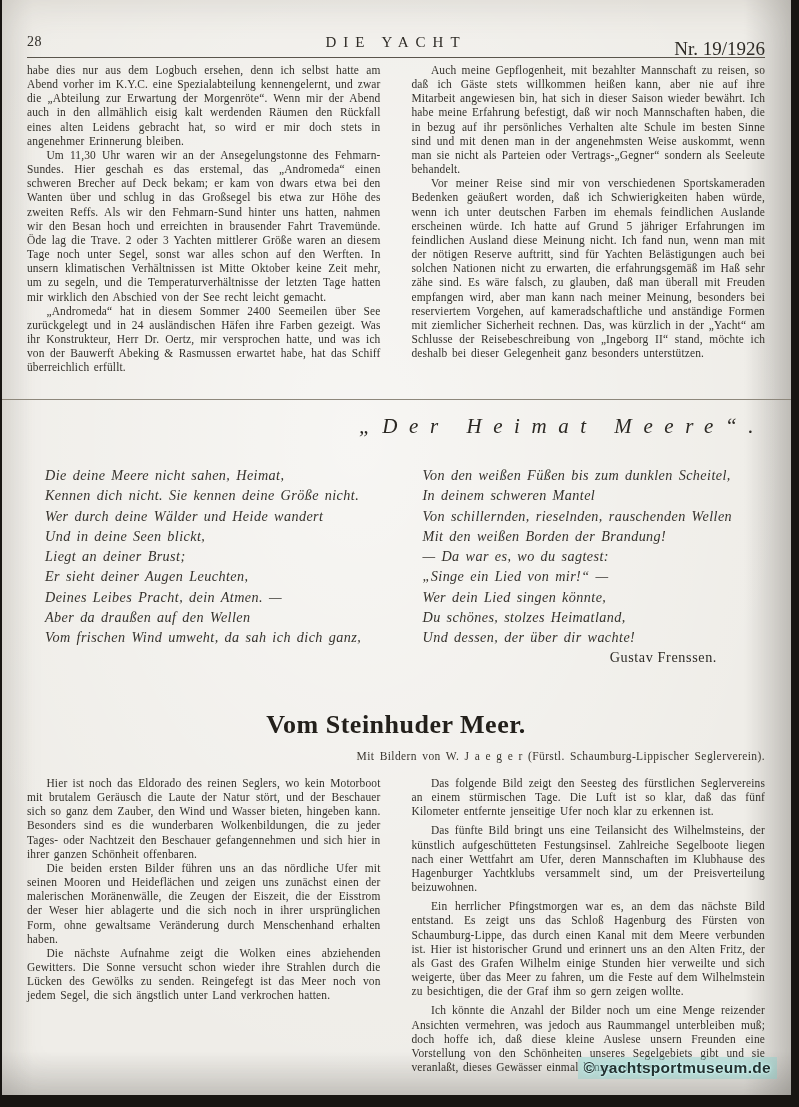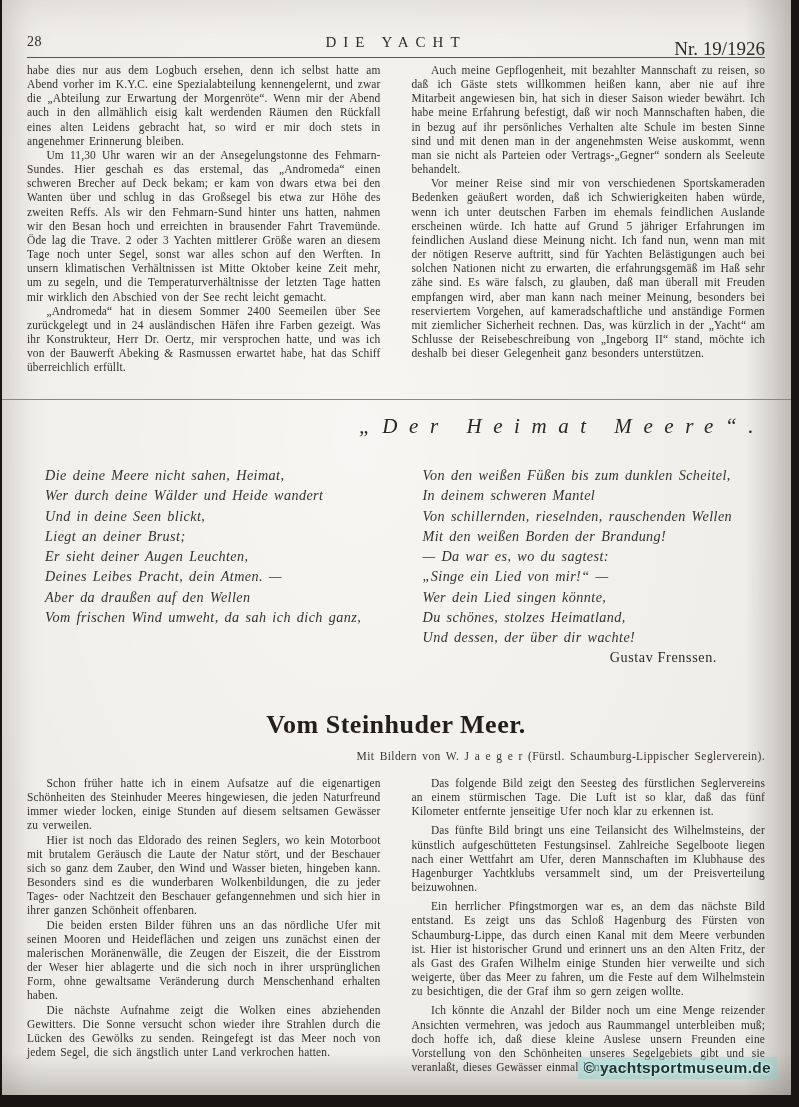--- a/index.html
+++ b/index.html
@@ -88,20 +88,21 @@
       </div>
   </div>
 
   <div class="section-divider"></div>
 
   <div class="poem">
     <h2 class="poem-title">„Der Heimat Meere“.</h2>
     <div class="poem-cols">
       <div class="poem-col">
           <p class="poem-line">Die deine Meere nicht sahen, Heimat,</p>
+          <p class="poem-line">Kennen dich nicht. Sie kennen deine Größe nicht.</p>
           <p class="poem-line">Wer durch deine Wälder und Heide wandert</p>
           <p class="poem-line">Und in deine Seen blickt,</p>
           <p class="poem-line">Liegt an deiner Brust;</p>
           <p class="poem-line">Er sieht deiner Augen Leuchten,</p>
           <p class="poem-line">Deines Leibes Pracht, dein Atmen. —</p>
           <p class="poem-line">Aber da draußen auf den Wellen</p>
           <p class="poem-line">Vom frischen Wind umweht, da sah ich dich ganz,</p>
         </div>
       <div class="poem-col">
         <div>
@@ -118,21 +119,20 @@
         <div class="poem-author">Gustav Frenssen.</div>
       </div>
     </div>
   </div>
 
   <div class="article">
     <h1 class="article-title">Vom Steinhuder Meer.</h1>
     <p class="article-subtitle">Mit Bildern von W. J a e g e r (Fürstl. Schaumburg-Lippischer Seglerverein).</p>
     <div class="cols">
       <div class="col">
-          <p>Schon früher hatte ich in einem Aufsatze auf die eigenartigen Schönheiten des Steinhuder Meeres hingewiesen, die jeden Naturfreund immer wieder locken, einige Stunden auf diesem seltsamen Gewässer zu verweilen.</p>
           <p>Hier ist noch das Eldorado des reinen Seglers, wo kein Motorboot mit brutalem Geräusch die Laute der Natur stört, und der Beschauer sich so ganz dem Zauber, den Wind und Wasser bieten, hingeben kann.  Besonders sind es die wunderbaren Wolkenbildungen, die zu jeder Tages- oder Nachtzeit den Beschauer gefangennehmen und sich hier in ihrer ganzen Schönheit offenbaren.</p>
           <p>Die beiden ersten Bilder führen uns an das nördliche Ufer mit seinen Mooren und Heideflächen und zeigen uns zunächst einen der malerischen Moränenwälle, die Zeugen der Eiszeit, die der Eisstrom der Weser hier ablagerte und die sich noch in ihrer ursprünglichen Form, ohne gewaltsame Veränderung durch Menschenhand erhalten haben.</p>
           <p>Die nächste Aufnahme zeigt die Wolken eines abziehenden Gewitters.  Die Sonne versucht schon wieder ihre Strahlen durch die Lücken des Gewölks zu senden.  Reingefegt ist das Meer noch von jedem Segel, die sich ängstlich unter Land verkrochen hatten.</p>
         </div>
       <div class="col gapped">
           <p>Das folgende Bild zeigt den Seesteg des fürstlichen Seglervereins an einem stürmischen Tage.  Die Luft ist so klar, daß das fünf Kilometer entfernte jenseitige Ufer noch klar zu erkennen ist.</p>
           <p>Das fünfte Bild bringt uns eine Teilansicht des Wilhelmsteins, der künstlich aufgeschütteten Festungsinsel.  Zahlreiche Segelboote liegen nach einer Wettfahrt am Ufer, deren Mannschaften im Klubhause des Hagenburger Yachtklubs versammelt sind, um der Preisverteilung beizuwohnen.</p>
           <p>Ein herrlicher Pfingstmorgen war es, an dem das nächste Bild entstand.  Es zeigt uns das Schloß Hagenburg des Fürsten von Schaumburg-Lippe, das durch einen Kanal mit dem Meere verbunden ist.  Hier ist historischer Grund und erinnert uns an den Alten Fritz, der als Gast des Grafen Wilhelm einige Stunden hier verweilte und sich weigerte, über das Meer zu fahren, um die Feste auf dem Wilhelmstein zu besichtigen, die der Graf ihm so gern zeigen wollte.</p>
           <p>Ich könnte die Anzahl der Bilder noch um eine Menge reizender Ansichten vermehren, was jedoch aus Raummangel unterbleiben muß; doch hoffe ich, daß diese kleine Auslese unsern Freunden eine Vorstellung von den Schönheiten unseres Segelgebiets gibt und sie veranlaßt, dieses Gewässer einmal kennenzulernen.</p>
         </div>

